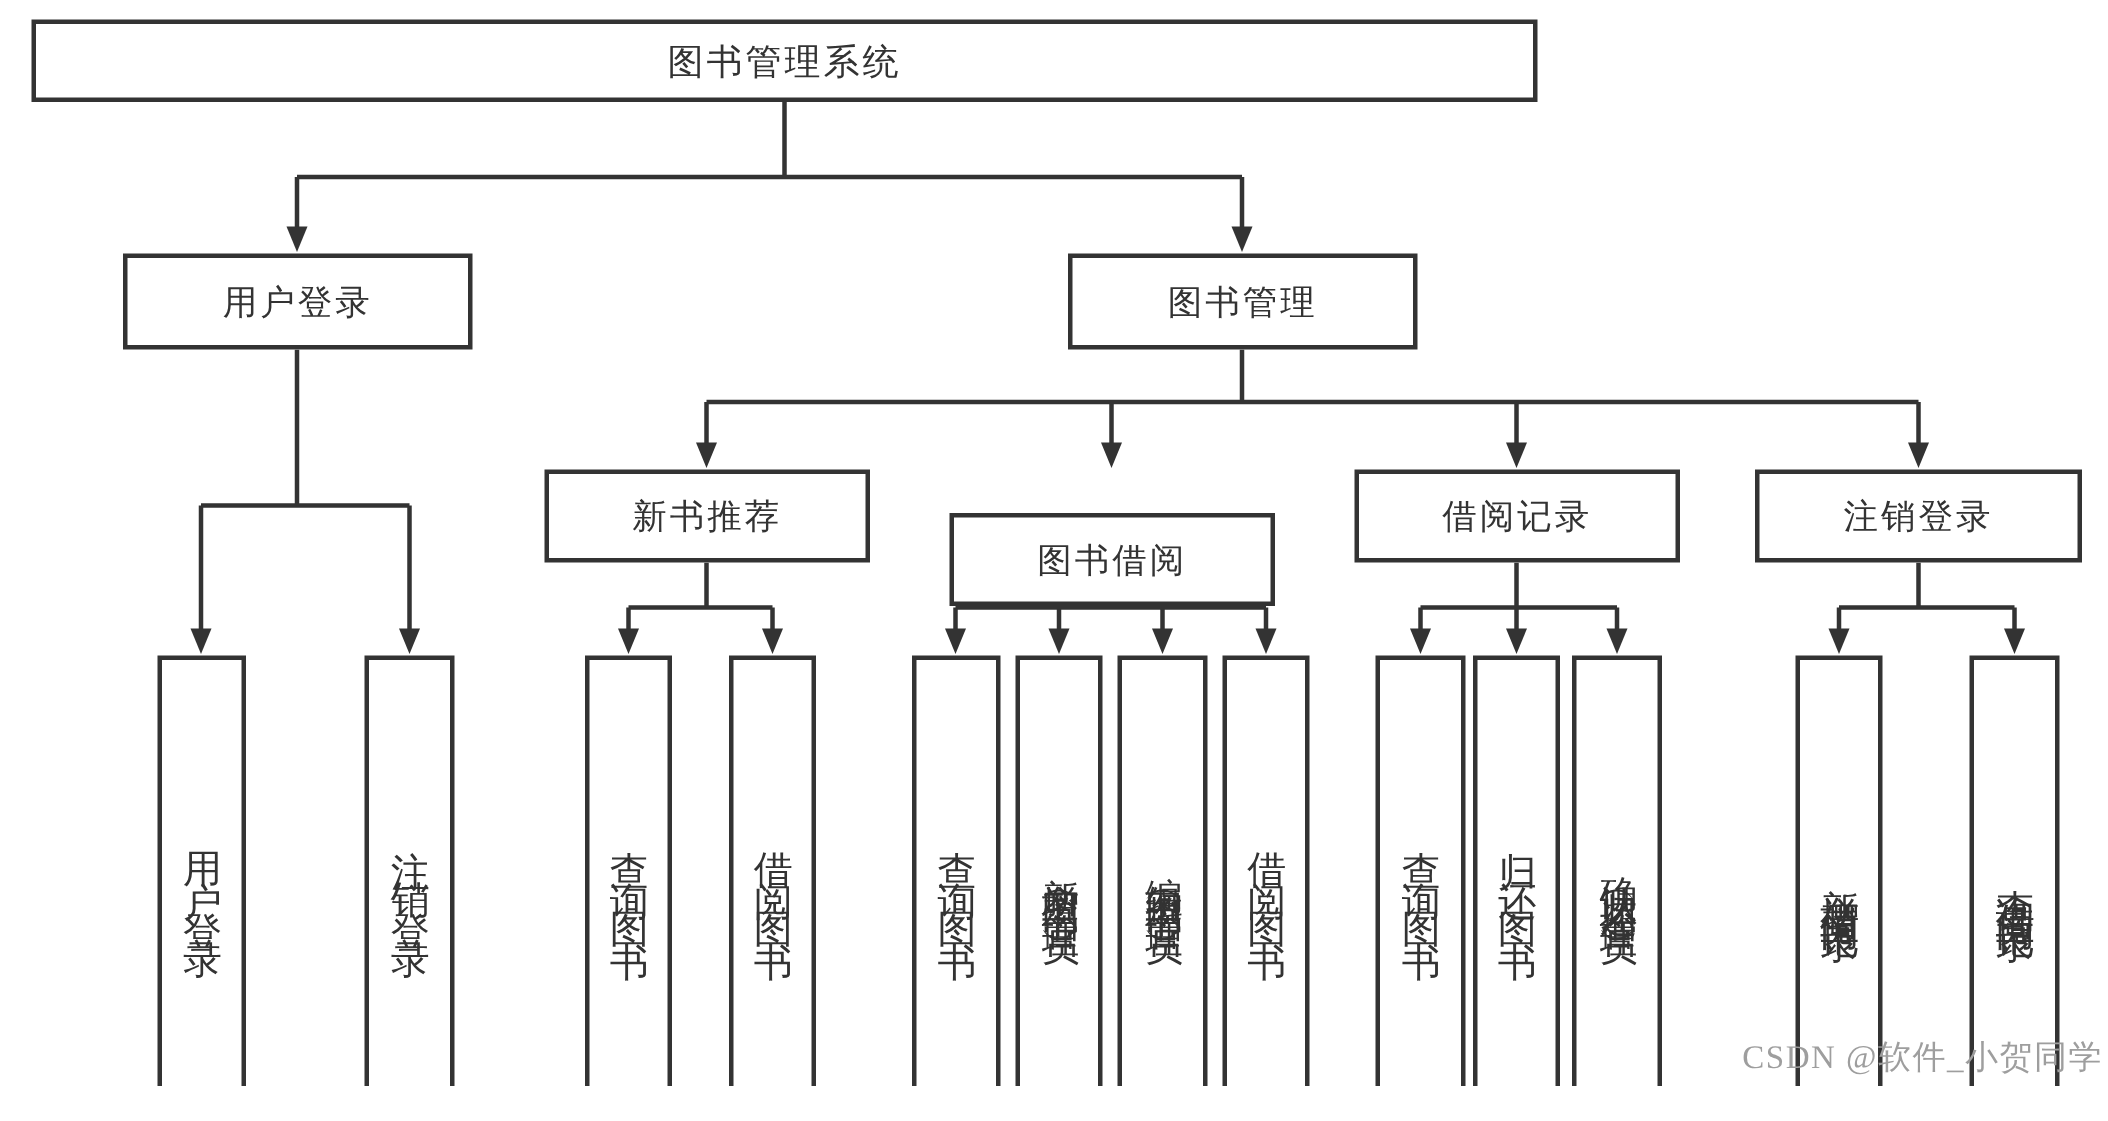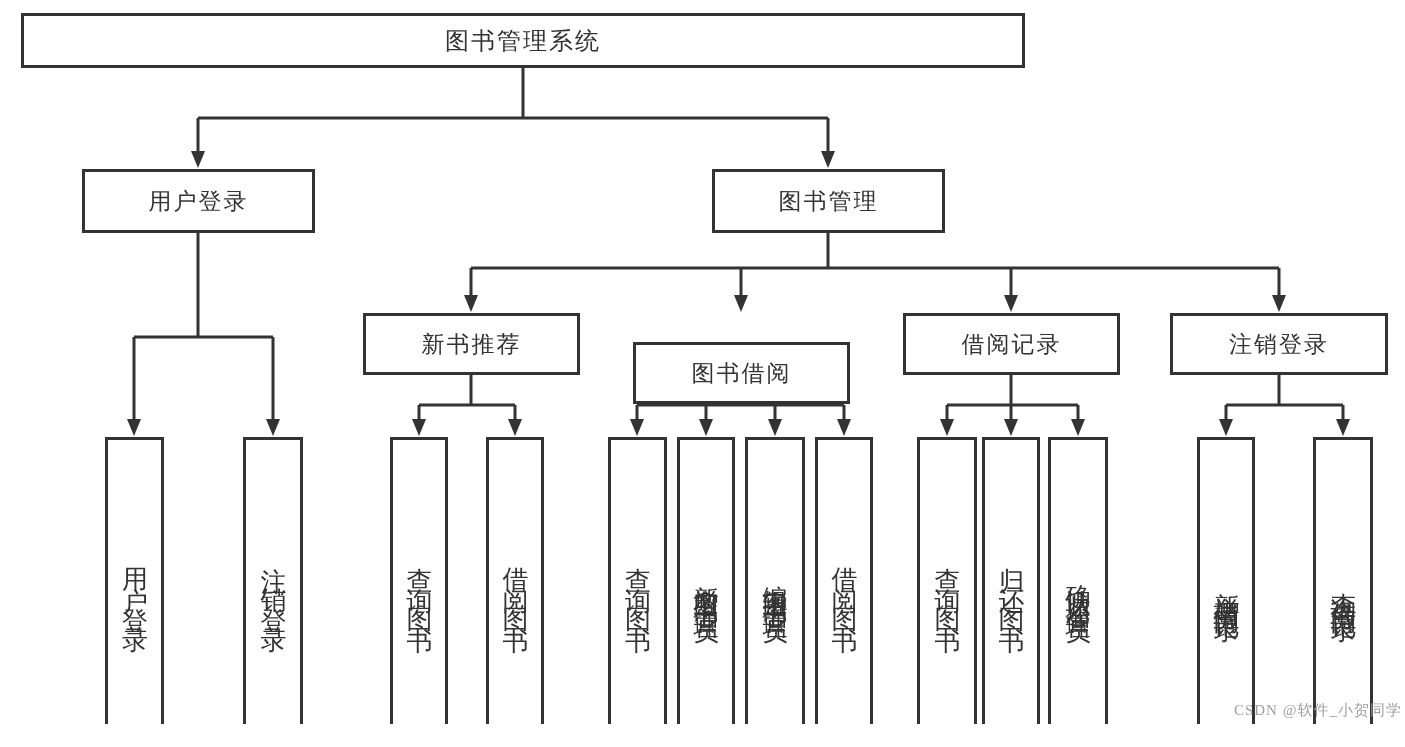--- a/index.html
+++ b/index.html
@@ -42,21 +42,21 @@
     text-orientation:mixed;
     line-height:1;
     white-space:nowrap;
   }
   .len4 .vtext{font-size:26px;letter-spacing:20px;}
   .len6 .vtext{font-size:26px;letter-spacing:5px;}
   .len9 .vtext{font-size:25px;letter-spacing:5px;}
   .watermark{
     position:absolute;
     right:3px;bottom:4px;
-    font-size:15px;
+    font-size:22px;
     color:var(--wm);
     letter-spacing:1px;
     white-space:nowrap;
     z-index:5;
   }
   svg line, svg path{stroke:var(--line);stroke-width:3;fill:none;}
   svg polygon{fill:var(--line);stroke:none;}
 </style>
 </head>
 <body>

